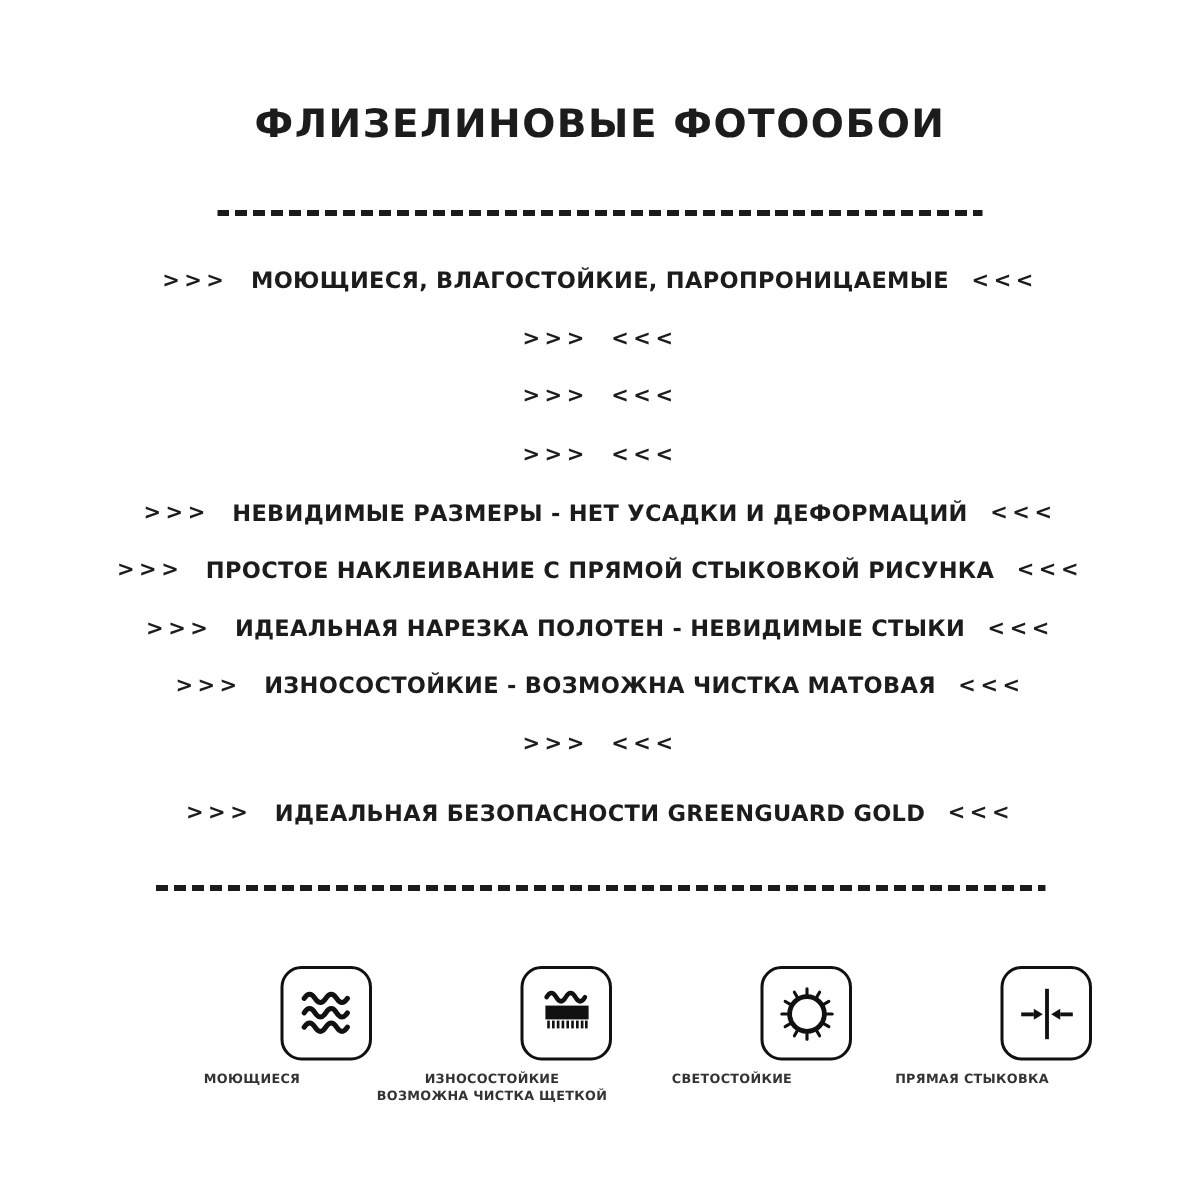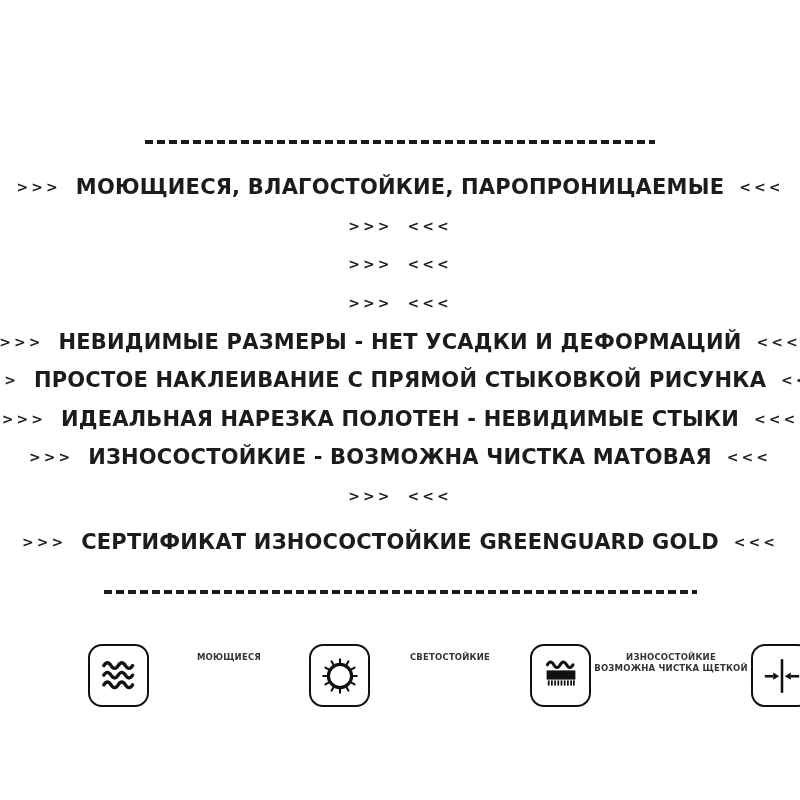--- a/index.html
+++ b/index.html
@@ -28,33 +28,33 @@
 
   .features { position: absolute; top: 168px; left: 0; width: 800px; }
   .feature-row {
     height: 38.6px;
     display: flex; align-items: center; justify-content: center;
     gap: 15px;
     white-space: nowrap;
   }
   .feature-row:last-child { margin-top: 7px; }
   .feature-text {
-    font-size: 21px; font-weight: 700; letter-spacing: 0.2px; color: #1c1c1c;
+    font-size: 15px; font-weight: 700; letter-spacing: 0.2px; color: #1c1c1c;
   }
   .chevrons {
     font-size: 14px; font-weight: 700; letter-spacing: 3px; color: #1c1c1c;
   }
 
   .badges {
     position: absolute; top: 644px; left: 88px; width: 624px;
     display: flex;
   }
   .badge {
     flex: 1;
-    display: flex; align-items: flex-start;
+    display: flex; flex-direction: column; align-items: flex-end;
   }
   .badge-box {
     width: 57px; height: 59px;
     border: 2.5px solid #111;
     border-radius: 14px;
     display: flex; align-items: center; justify-content: center;
     background: #fff;
     box-sizing: content-box;
   }
   .badge-box svg { display: block; }
@@ -68,20 +68,21 @@
     white-space: pre-line;
   }
   .ic { stroke: #111; fill: none; stroke-linecap: round; }
   .icf { fill: #111; stroke: none; }
 </style>
 </head>
 <body>
 
 <div class="page">
 
+  <h1 class="title">ФЛИЗЕЛИНОВЫЕ ФОТООБОИ</h1>
 
   <div class="sep sep1"></div>
 
   <div class="features">
     <div class="feature-row">
       <span class="chevrons">&gt;&gt;&gt;</span>
       <span class="feature-text">МОЮЩИЕСЯ, ВЛАГОСТОЙКИЕ, ПАРОПРОНИЦАЕМЫЕ</span>
       <span class="chevrons">&lt;&lt;&lt;</span>
     </div>
     <div class="feature-row">
@@ -115,38 +116,58 @@
       <span class="chevrons">&gt;&gt;&gt;</span>
       <span class="feature-text">ИЗНОСОСТОЙКИЕ - ВОЗМОЖНА ЧИСТКА МАТОВАЯ</span>
       <span class="chevrons">&lt;&lt;&lt;</span>
     </div>
     <div class="feature-row">
       <span class="chevrons">&gt;&gt;&gt;</span>
       <span class="chevrons">&lt;&lt;&lt;</span>
     </div>
     <div class="feature-row">
       <span class="chevrons">&gt;&gt;&gt;</span>
-      <span class="feature-text">СЕРТИФИКАТ ИЗНОСОСТОЙКИЕ GREENGUARD GOLD</span>
+      <span class="feature-text">ИДЕАЛЬНАЯ БЕЗОПАСНОСТИ GREENGUARD GOLD</span>
       <span class="chevrons">&lt;&lt;&lt;</span>
     </div>
   </div>
 
   <div class="sep sep2"></div>
 
   <div class="badges">
 
     <div class="badge">
       <div class="badge-box">
         <svg width="48" height="48" viewBox="0 0 60 60">
           <path class="ic" stroke-width="4.2" d="M11 17 q4.5 -7 9 0 t9 0 t9 0 t9 0"></path>
           <path class="ic" stroke-width="4.2" d="M11 29 q4.5 -7 9 0 t9 0 t9 0 t9 0"></path>
           <path class="ic" stroke-width="4.2" d="M11 41 q4.5 -7 9 0 t9 0 t9 0 t9 0"></path>
         </svg>
       </div>
       <div class="badge-caption">МОЮЩИЕСЯ</div>
+    </div>
+
+    <div class="badge">
+      <div class="badge-box">
+        <svg width="48" height="48" viewBox="0 0 60 60">
+          <path class="ic" stroke-width="3.8" d="M13 16 q4 -7 8 0 t8 0 t8 0 t8 0"></path>
+          <rect class="icf" x="12" y="23" width="36" height="11.5"></rect>
+          <rect class="icf" x="13.5" y="35.5" width="2.2" height="6.5"></rect>
+          <rect class="icf" x="17.5" y="35.5" width="2.2" height="6.5"></rect>
+          <rect class="icf" x="21.5" y="35.5" width="2.2" height="6.5"></rect>
+          <rect class="icf" x="25.5" y="35.5" width="2.2" height="6.5"></rect>
+          <rect class="icf" x="29.5" y="35.5" width="2.2" height="6.5"></rect>
+          <rect class="icf" x="33.5" y="35.5" width="2.2" height="6.5"></rect>
+          <rect class="icf" x="37.5" y="35.5" width="2.2" height="6.5"></rect>
+          <rect class="icf" x="41.5" y="35.5" width="2.2" height="6.5"></rect>
+          <rect class="icf" x="45" y="35.5" width="2.2" height="6.5"></rect>
+        </svg>
+      </div>
+      <div class="badge-caption">ИЗНОСОСТОЙКИЕ
+ВОЗМОЖНА ЧИСТКА ЩЕТКОЙ</div>
     </div>
 
     <div class="badge">
       <div class="badge-box">
         <svg width="48" height="48" viewBox="0 0 60 60">
           <circle class="ic" stroke-width="4" cx="30" cy="30" r="14.5"></circle>
           <g stroke="#111" stroke-width="2.6" stroke-linecap="round">
             <line x1="30" y1="9" x2="30" y2="13.5" transform="rotate(0 30 30)"></line>
             <line x1="30" y1="9" x2="30" y2="13.5" transform="rotate(30 30 30)"></line>
             <line x1="30" y1="9" x2="30" y2="13.5" transform="rotate(60 30 30)"></line>
@@ -158,40 +179,20 @@
             <line x1="30" y1="9" x2="30" y2="13.5" transform="rotate(240 30 30)"></line>
             <line x1="30" y1="9" x2="30" y2="13.5" transform="rotate(270 30 30)"></line>
             <line x1="30" y1="9" x2="30" y2="13.5" transform="rotate(300 30 30)"></line>
             <line x1="30" y1="9" x2="30" y2="13.5" transform="rotate(330 30 30)"></line>
           </g>
         </svg>
       </div>
       <div class="badge-caption">СВЕТОСТОЙКИЕ</div>
     </div>
 
-    <div class="badge">
-      <div class="badge-box">
-        <svg width="48" height="48" viewBox="0 0 60 60">
-          <path class="ic" stroke-width="3.8" d="M13 16 q4 -7 8 0 t8 0 t8 0 t8 0"></path>
-          <rect class="icf" x="12" y="23" width="36" height="11.5"></rect>
-          <rect class="icf" x="13.5" y="35.5" width="2.2" height="6.5"></rect>
-          <rect class="icf" x="17.5" y="35.5" width="2.2" height="6.5"></rect>
-          <rect class="icf" x="21.5" y="35.5" width="2.2" height="6.5"></rect>
-          <rect class="icf" x="25.5" y="35.5" width="2.2" height="6.5"></rect>
-          <rect class="icf" x="29.5" y="35.5" width="2.2" height="6.5"></rect>
-          <rect class="icf" x="33.5" y="35.5" width="2.2" height="6.5"></rect>
-          <rect class="icf" x="37.5" y="35.5" width="2.2" height="6.5"></rect>
-          <rect class="icf" x="41.5" y="35.5" width="2.2" height="6.5"></rect>
-          <rect class="icf" x="45" y="35.5" width="2.2" height="6.5"></rect>
-        </svg>
-      </div>
-      <div class="badge-caption">ИЗНОСОСТОЙКИЕ
-ВОЗМОЖНА ЧИСТКА ЩЕТКОЙ</div>
-    </div>
-
 
     <div class="badge">
       <div class="badge-box">
         <svg width="48" height="48" viewBox="0 0 60 60">
           <rect class="icf" x="28.4" y="9" width="3.2" height="42"></rect>
           <rect class="icf" x="8.5" y="28.7" width="10.5" height="3.2"></rect>
           <polygon class="icf" points="19,25.6 19,34.8 26.5,30.2"></polygon>
           <rect class="icf" x="41" y="28.7" width="10.5" height="3.2"></rect>
           <polygon class="icf" points="41,25.6 41,34.8 33.5,30.2"></polygon>
         </svg>

